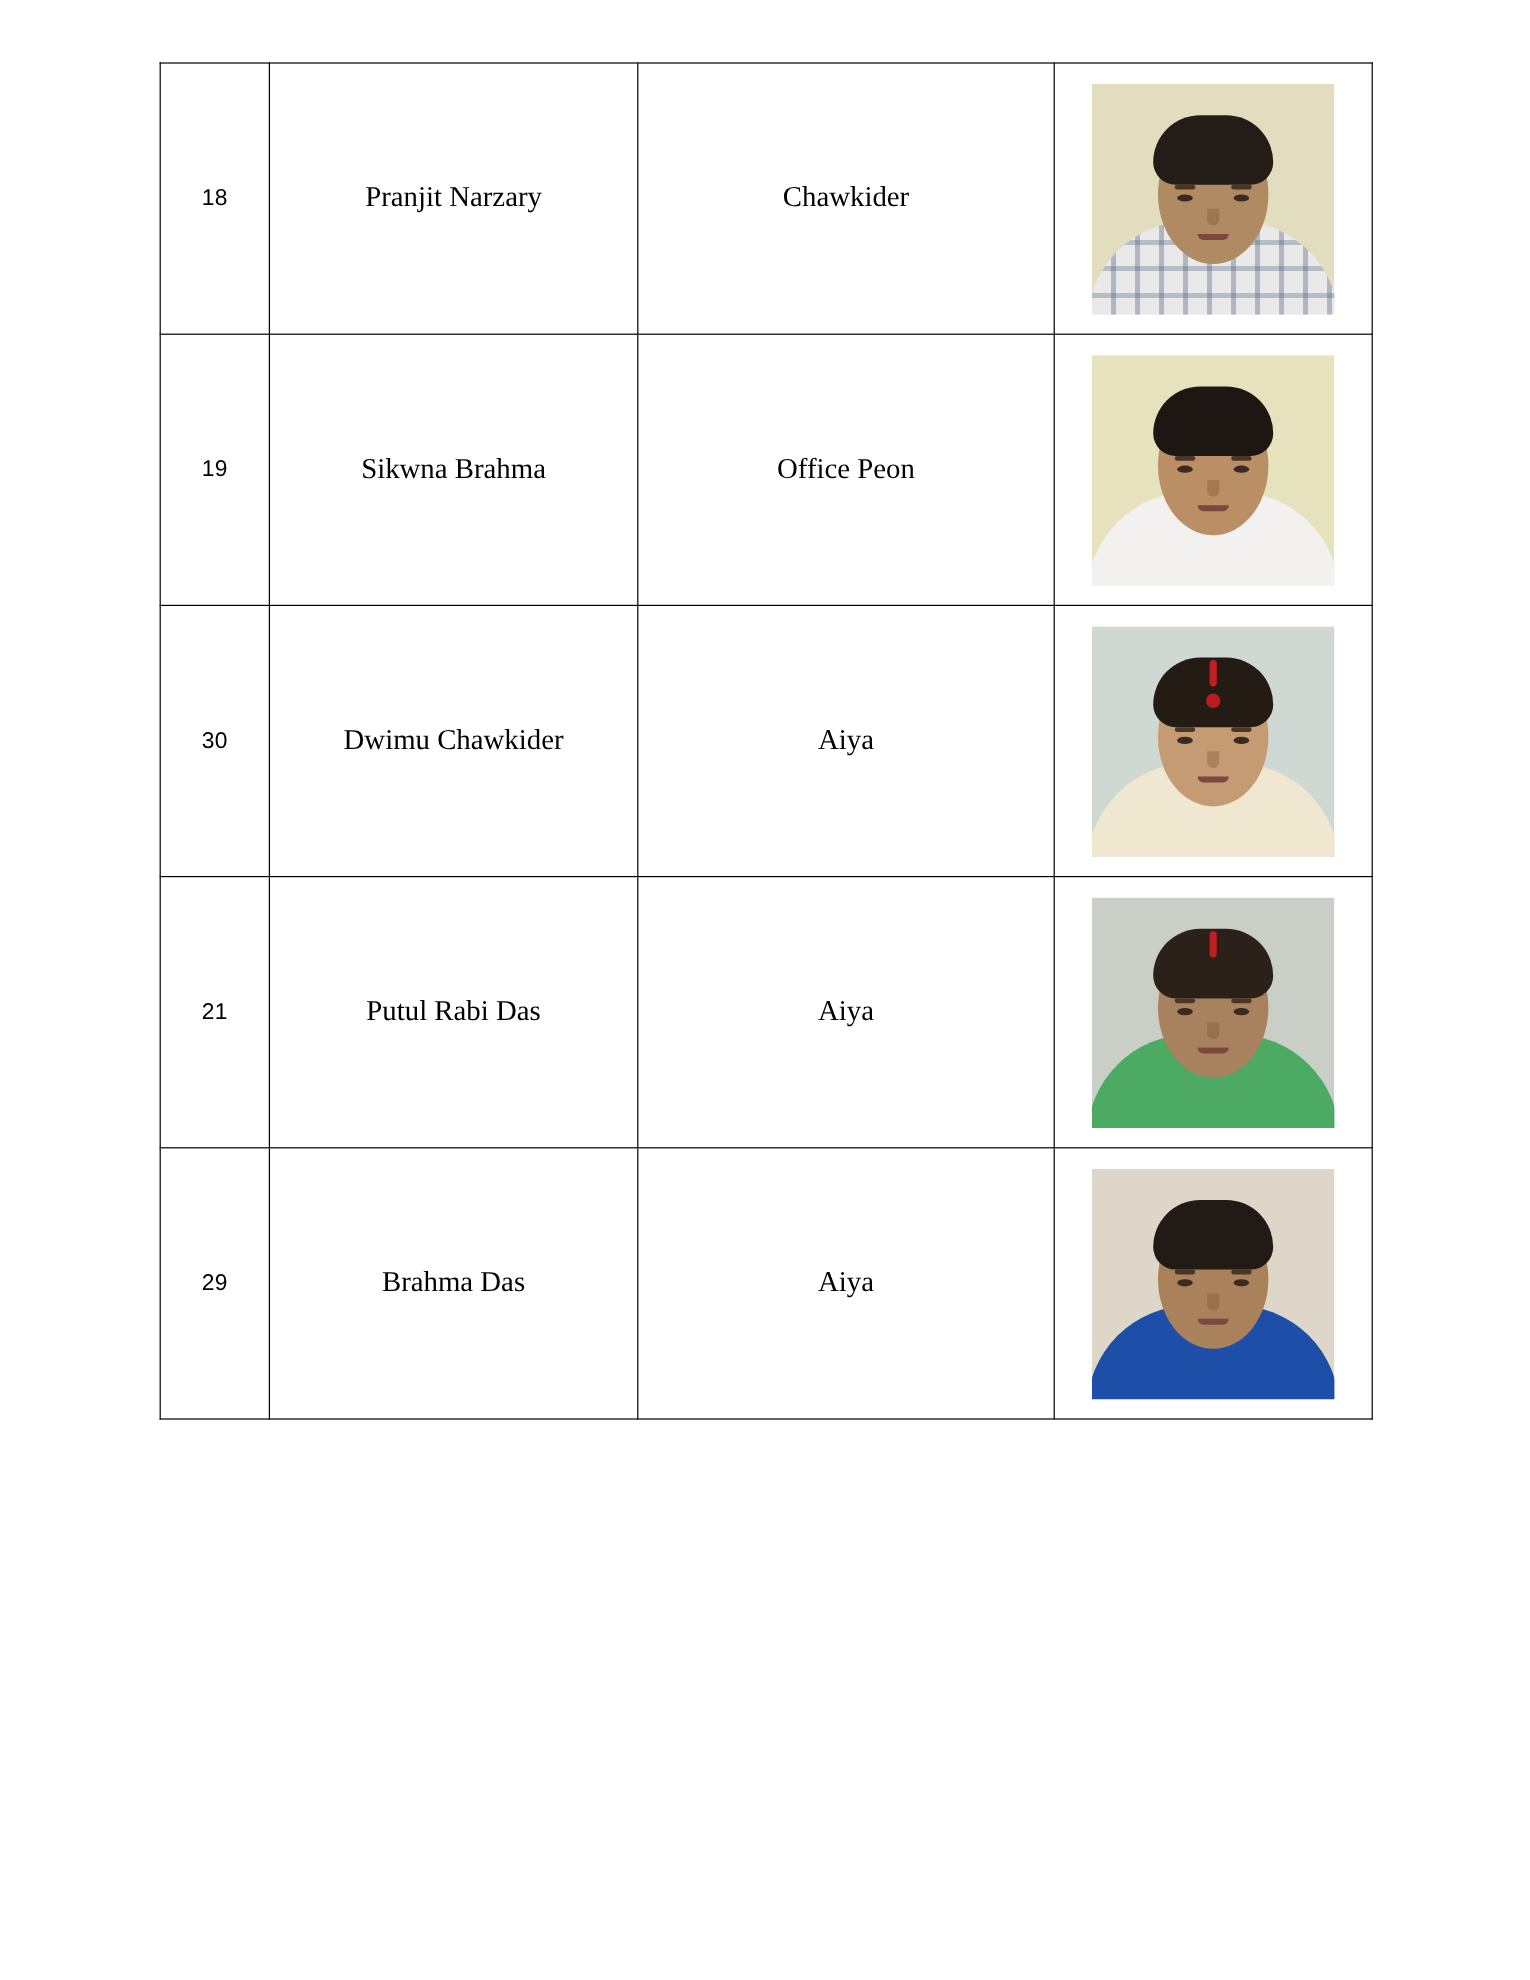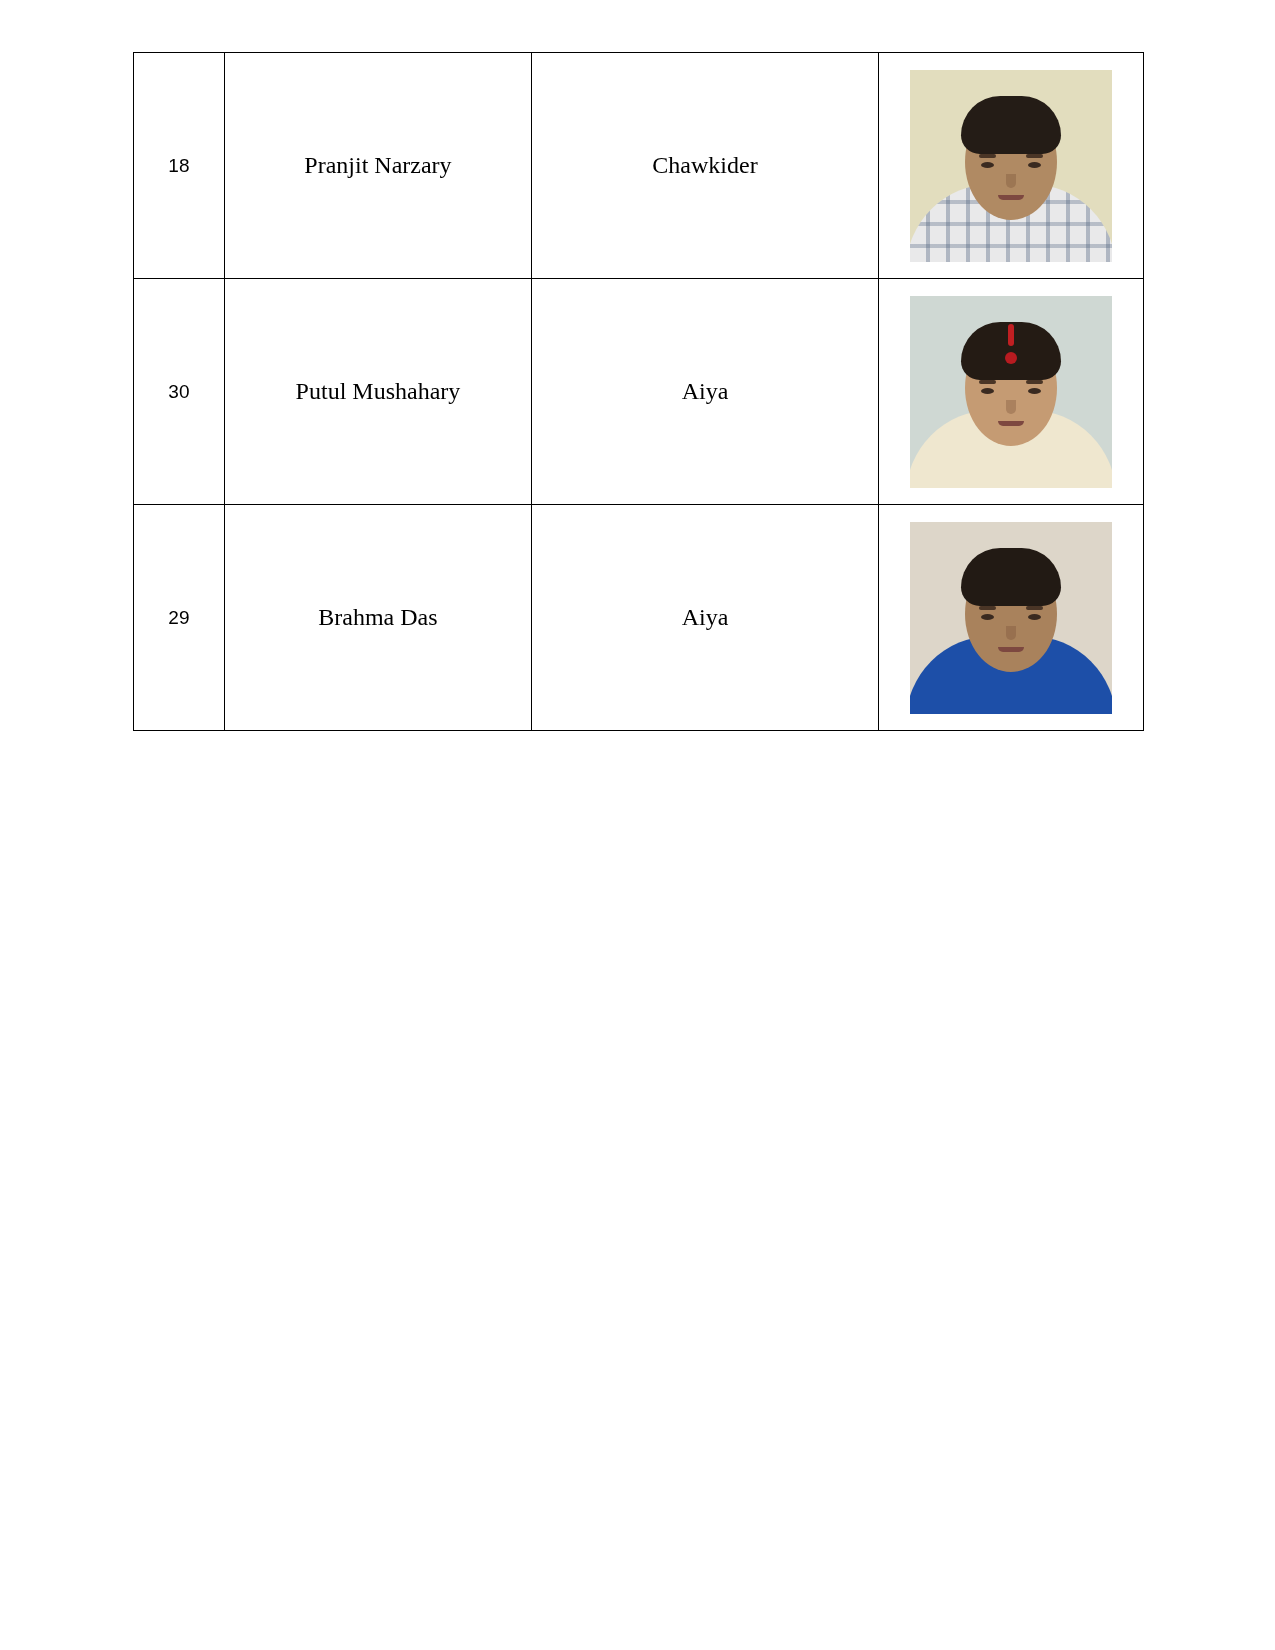--- a/index.html
+++ b/index.html
@@ -209,24 +209,46 @@
                 <div class="brow r"></div>
               <div class="eye l"></div>
                 <div class="eye r"></div>
               <div class="nose"></div>
               <div class="mouth"></div>
             </div>
           </div>
         </td>
       </tr>
 
+      <tr class="row">
+        <td class="cell-sl">19</td>
+        <td class="cell-name">Sikwna Brahma</td>
+        <td class="cell-desig">Office Peon</td>
+        <td>
+          <div class="photo-wrap">
+            <div class="photo">
+              <div class="bg" style="background:#e6e2bd"></div>
+              <div class="shoulders" style="background:#f2f1ef"></div>
+              <div class="neck" style="background:#a97f59"></div>
+              <div class="head" style="background:#bb8f66"></div>
+              <div class="hair" style="background:#1d1713"></div>
+              <div class="brow l"></div>
+                <div class="brow r"></div>
+              <div class="eye l"></div>
+                <div class="eye r"></div>
+              <div class="nose"></div>
+              <div class="mouth"></div>
+            </div>
+          </div>
+        </td>
+      </tr>
 
       <tr class="row">
         <td class="cell-sl">30</td>
-        <td class="cell-name">Putul Mushahary</td>
+        <td class="cell-name">Dwimu Chawkider</td>
         <td class="cell-desig">Aiya</td>
         <td>
           <div class="photo-wrap">
             <div class="photo">
               <div class="bg" style="background:#cfd8d3"></div>
               <div class="shoulders" style="background:#efe7cf"></div>
               <div class="neck" style="background:#b58a64"></div>
               <div class="head" style="background:#c59b73"></div>
               <div class="hair" style="background:#241b14"></div>
               <div class="sindoor"></div>
@@ -235,20 +257,43 @@
                 <div class="brow r"></div>
               <div class="eye l"></div>
                 <div class="eye r"></div>
               <div class="nose"></div>
               <div class="mouth"></div>
             </div>
           </div>
         </td>
       </tr>
 
+      <tr class="row">
+        <td class="cell-sl">21</td>
+        <td class="cell-name">Putul Rabi Das</td>
+        <td class="cell-desig">Aiya</td>
+        <td>
+          <div class="photo-wrap">
+            <div class="photo">
+              <div class="bg" style="background:#c9cfc6"></div>
+              <div class="shoulders" style="background:#4caa62"></div>
+              <div class="neck" style="background:#96714f"></div>
+              <div class="head" style="background:#a8825f"></div>
+              <div class="hair" style="background:#2b211a"></div>
+              <div class="sindoor"></div>
+              <div class="brow l"></div>
+                <div class="brow r"></div>
+              <div class="eye l"></div>
+                <div class="eye r"></div>
+              <div class="nose"></div>
+              <div class="mouth"></div>
+            </div>
+          </div>
+        </td>
+      </tr>
 
       <tr class="row">
         <td class="cell-sl">29</td>
         <td class="cell-name">Brahma Das</td>
         <td class="cell-desig">Aiya</td>
         <td>
           <div class="photo-wrap">
             <div class="photo">
               <div class="bg" style="background:#ddd6c9"></div>
               <div class="shoulders" style="background:#1d4fa8"></div>

